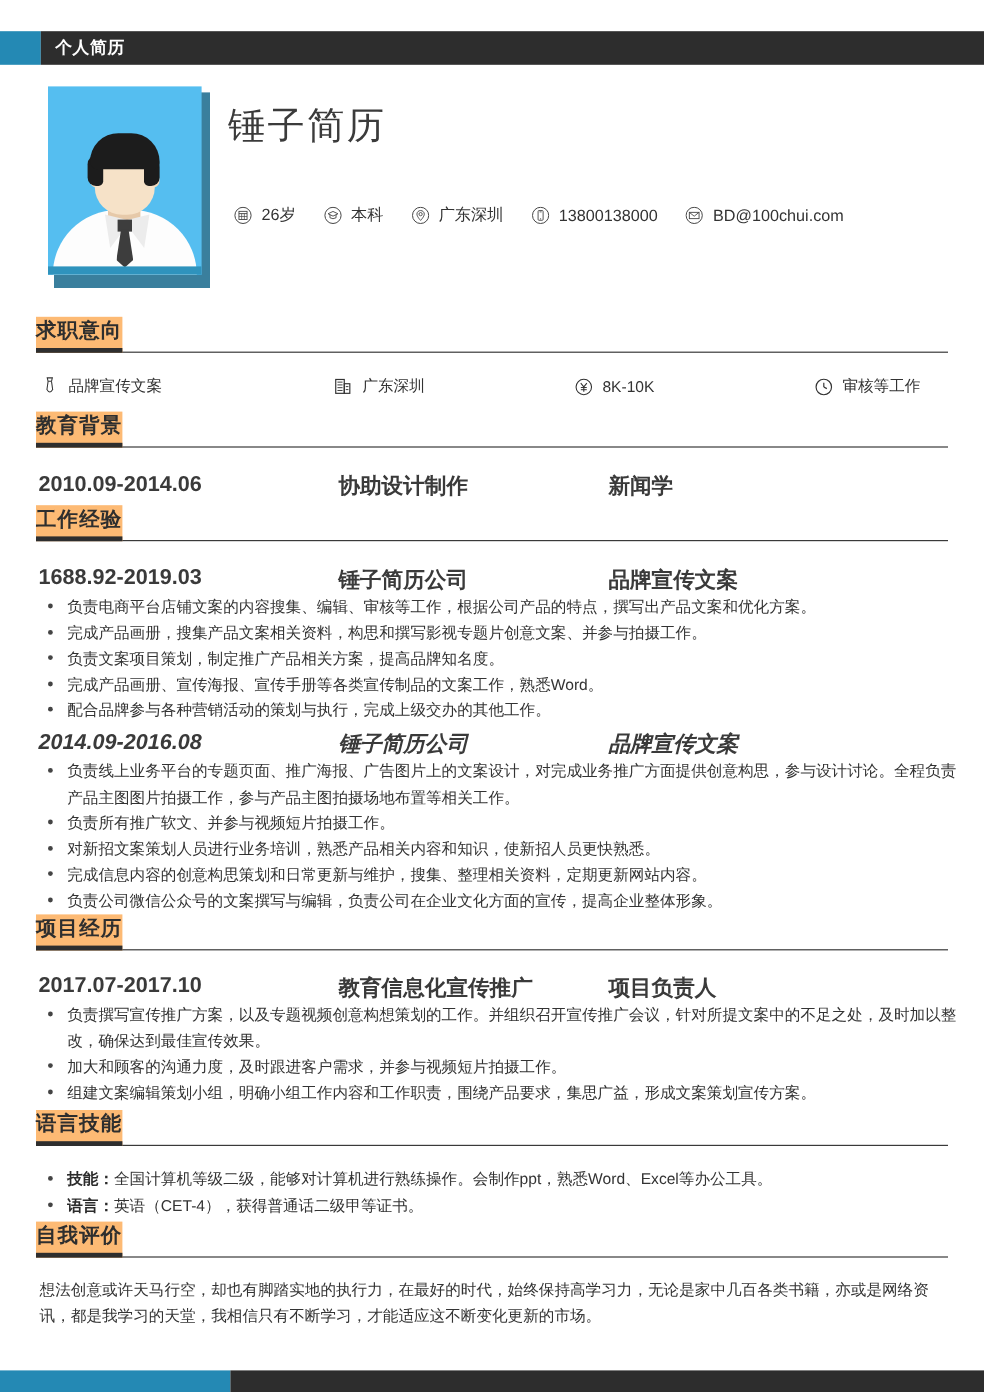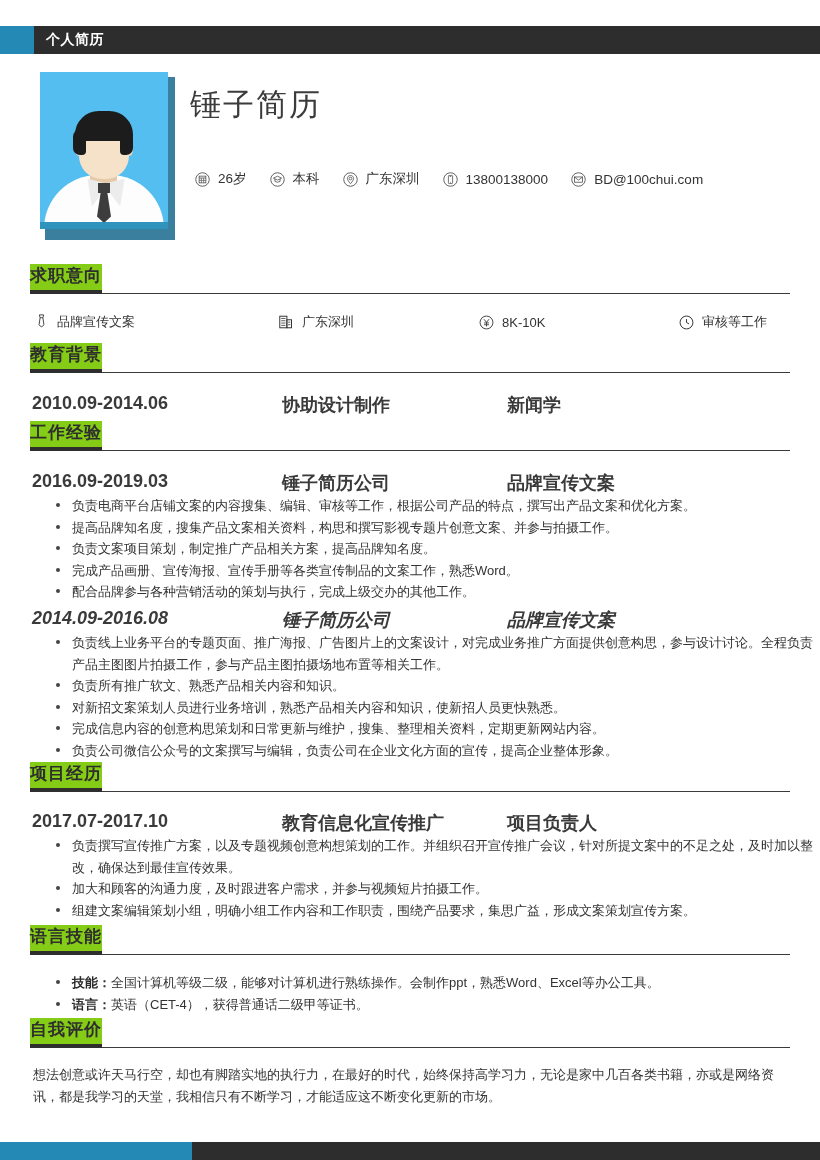--- a/index.html
+++ b/index.html
@@ -245,21 +245,21 @@
   .sh-title {
     font-size: 17px;
     font-weight: bold;
     color: #2e2e2e;
     letter-spacing: 1px;
     display: inline-block;
     padding-bottom: 3px;
     border-bottom: 4px solid #2e2e2e;
     position: relative;
     z-index: 2;
-    background: #84cc16;
+    background: #fdba74;
   }
   .sh-rule {
     position: absolute;
     left: 0;
     right: 0;
     bottom: 0;
     height: 1px;
     background: #3a3a3a;
   }
   .sh-inner {
@@ -299,21 +299,21 @@
     font-weight: bold;
     color: #3a3a3a;
   }
   .col-a { width: 250px; }
   .col-b { width: 225px; }
   .col-c { flex: 1; }
 
   
   .bullets {
     position: absolute;
-    left: 52px;
+    left: 36px;
     width: 762px;
     margin: 0;
     padding: 0;
     list-style: none;
   }
   .bullets li {
     position: relative;
     padding-left: 20px;
     font-size: 13px;
     line-height: 21.5px;
@@ -515,42 +515,42 @@
   </div>
 
   <div class="section-head" style="top:421px;">
     <div class="sh-inner">
       <span class="sh-title">工作经验</span>
       <span class="sh-rule"></span>
     </div>
   </div>
 
   <div class="entry-row" style="top:471px;">
-    <span class="col-a">2016.09-2019.03</span>
+    <span class="col-a">1688.92-2019.03</span>
     <span class="col-b">锤子简历公司</span>
     <span class="col-c">品牌宣传文案</span>
   </div>
 
   <ul class="bullets" style="top:495px;">
     <li>负责电商平台店铺文案的内容搜集、编辑、审核等工作，根据公司产品的特点，撰写出产品文案和优化方案。</li>
-    <li>提高品牌知名度，搜集产品文案相关资料，构思和撰写影视专题片创意文案、并参与拍摄工作。</li>
+    <li>完成产品画册，搜集产品文案相关资料，构思和撰写影视专题片创意文案、并参与拍摄工作。</li>
     <li>负责文案项目策划，制定推广产品相关方案，提高品牌知名度。</li>
     <li>完成产品画册、宣传海报、宣传手册等各类宣传制品的文案工作，熟悉Word。</li>
     <li>配合品牌参与各种营销活动的策划与执行，完成上级交办的其他工作。</li>
   </ul>
 
   <div class="entry-row" style="top:608px;font-style:italic;">
     <span class="col-a">2014.09-2016.08</span>
     <span class="col-b">锤子简历公司</span>
     <span class="col-c">品牌宣传文案</span>
   </div>
 
   <ul class="bullets" style="top:632px;">
     <li>负责线上业务平台的专题页面、推广海报、广告图片上的文案设计，对完成业务推广方面提供创意构思，参与设计讨论。全程负责产品主图图片拍摄工作，参与产品主图拍摄场地布置等相关工作。</li>
-    <li>负责所有推广软文、熟悉产品相关内容和知识。</li>
+    <li>负责所有推广软文、并参与视频短片拍摄工作。</li>
     <li>对新招文案策划人员进行业务培训，熟悉产品相关内容和知识，使新招人员更快熟悉。</li>
     <li>完成信息内容的创意构思策划和日常更新与维护，搜集、整理相关资料，定期更新网站内容。</li>
     <li>负责公司微信公众号的文案撰写与编辑，负责公司在企业文化方面的宣传，提高企业整体形象。</li>
   </ul>
 
   <div class="section-head" style="top:762px;">
     <div class="sh-inner">
       <span class="sh-title">项目经历</span>
       <span class="sh-rule"></span>
     </div>

